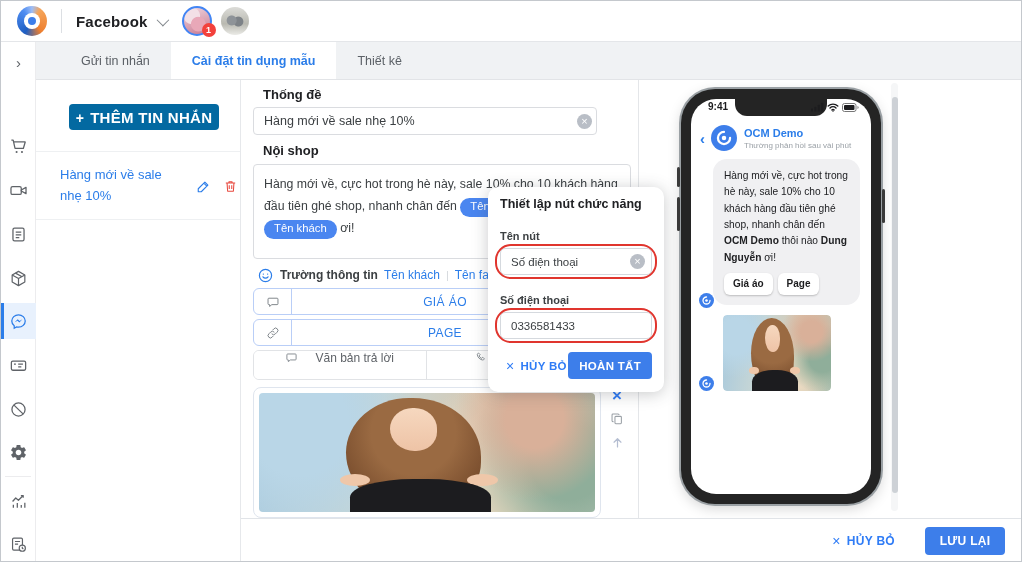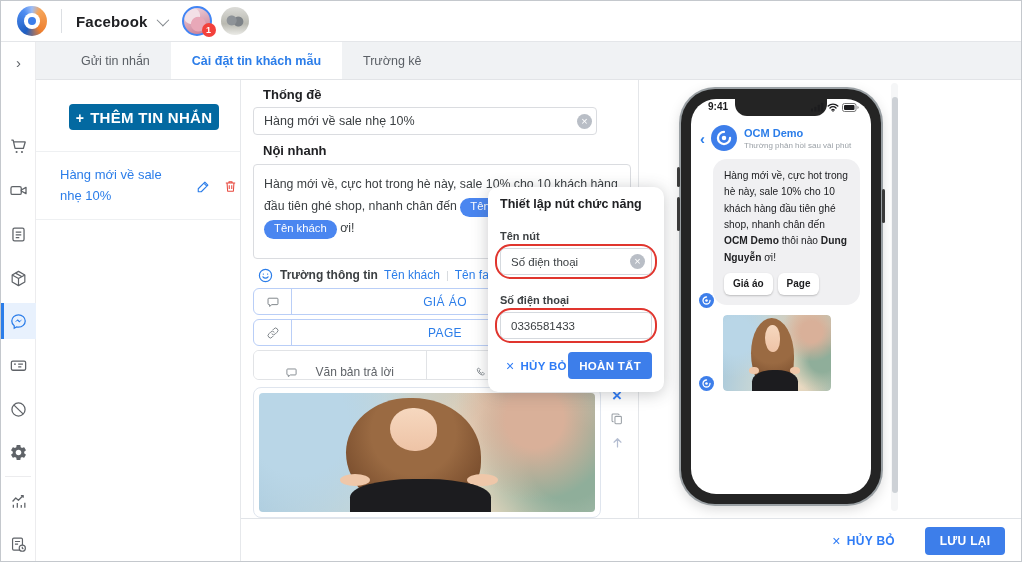--- a/index.html
+++ b/index.html
@@ -70,21 +70,21 @@
   .e-toolbar { position:absolute; left:12px; top:182px; height:26px; display:flex; align-items:center; gap:6px; padding-left:4px; }
   .smiley { color:#2b7de9; display:flex; cursor:pointer; }
   .tb-label { font-size:12px; font-weight:bold; color:#3c4043; }
   .tb-link { font-size:12px; color:#2b7de9; cursor:pointer; }
   .tb-pipe { color:#d4d7dc; font-size:11px; }
   .qr-row { position:absolute; left:12px; width:346px; height:27px; border:1px solid #b9cef7; border-radius:6px; display:flex; background:#fff; cursor:pointer; }
   .qr-ic { width:38px; border-right:1px solid #b9cef7; display:flex; align-items:center; justify-content:center; color:#80868b; }
   .qr-ic svg { width:14px; height:14px; }
   .qr-label { flex:1; display:flex; align-items:center; justify-content:center; font-size:12px; color:#2b7de9; letter-spacing:.4px; }
   .actions { position:absolute; left:12px; top:270px; width:346px; height:30px; display:flex; border:1px solid #e1e3e6; border-radius:6px; overflow:hidden; }
-  .act-btn { flex:1; display:flex; align-items:flex-end; justify-content:center; gap:17px; font-size:12px; color:#5f6368; background:#fff; border:none; border-right:1px solid #e1e3e6; cursor:pointer; font-family:inherit; }
+  .act-btn { flex:1; display:flex; align-items:flex-start; justify-content:center; gap:17px; font-size:12px; color:#5f6368; background:#fff; border:none; border-right:1px solid #e1e3e6; cursor:pointer; font-family:inherit; }
   .act-btn:last-child { border-right:none; }
   .act-btn svg { width:13px; height:13px; color:#80868b; }
   .img-block { position:absolute; left:12px; top:307px; width:348px; height:131px; border:1px solid #dfe5ee; border-radius:8px; padding:5px; }
   .img-actions { position:absolute; left:364px; top:309px; width:24px; display:flex; flex-direction:column; align-items:center; gap:9px; }
   .x-blue { color:#2f7cf6; font-size:17px; font-weight:bold; line-height:14px; cursor:pointer; }
   .x-blue::before { content:"×"; }
   .copy-ic { color:#9aa0a6; display:flex; cursor:pointer; }
   .up-ic { color:#b4bdd1; display:flex; cursor:pointer; }
 
   
@@ -164,22 +164,22 @@
     <span class="fb-title">Facebook</span>
     <span class="chev"></span>
     <div class="av av1">
       <span class="badge">1</span>
     </div>
     <div class="av av2"></div>
   </div>
 
   <div class="tabbar">
     <div class="tab">Gửi tin nhắn</div>
-    <div class="tab active">Cài đặt tin khách mẫu</div>
-    <div class="tab">Trường kê</div>
+    <div class="tab active">Cài đặt tin dụng mẫu</div>
+    <div class="tab">Thiết kê</div>
   </div>
 
   <div class="rail">
     <div class="rail-expand"></div>
     <div class="ri" style="top:86px">
         <svg viewBox="0 0 24 24" fill="none" stroke="currentColor" stroke-width="1.6" stroke-linejoin="round">
           <path d="M3 4h2.3l2.3 10.5h10.5l2.4-8.2H6.1"></path>
           <circle cx="9.6" cy="19" r="1.3" fill="currentColor" stroke="none"></circle>
           <circle cx="16.4" cy="19" r="1.3" fill="currentColor" stroke="none"></circle>
         </svg>
@@ -261,21 +261,21 @@
           </svg>
         </span>
     </div>
   </div>
 
   <div class="editor">
     <div class="e-label" style="top:7px">Thống đề</div>
     <input class="e-input" style="top: 27px;" value="Hàng mới về sale nhẹ 10%">
     <span class="clear-ic" style="left:336px; top:34px"></span>
 
-    <div class="e-label" style="top:63px">Nội nhanh</div>
+    <div class="e-label" style="top:63px">Nội shop</div>
     <div class="textarea"><span>Hàng mới về, cực hot trong hè này, sale 10% cho 10 khách hàng đầu tiên ghé shop, nhanh chân đến </span><span class="chip">Tên Fanpage</span><span> thôi nào </span><span class="chip">Tên khách</span><span> ơi!</span></div>
 
     <div class="e-toolbar">
       <span class="smiley">
           <svg width="17" height="17" viewBox="0 0 24 24" fill="none" stroke="currentColor" stroke-width="1.7">
             <circle cx="12" cy="12" r="8.6"></circle>
             <circle cx="9" cy="10" r="1" fill="currentColor" stroke="none"></circle>
             <circle cx="15" cy="10" r="1" fill="currentColor" stroke="none"></circle>
             <path d="M8.4 13.8c.9 1.2 2.1 1.9 3.6 1.9s2.7-.7 3.6-1.9" stroke-linecap="round"></path>
           </svg>

